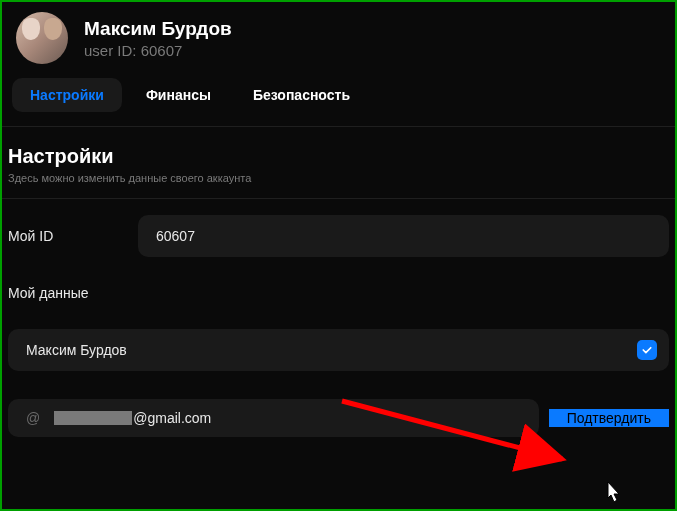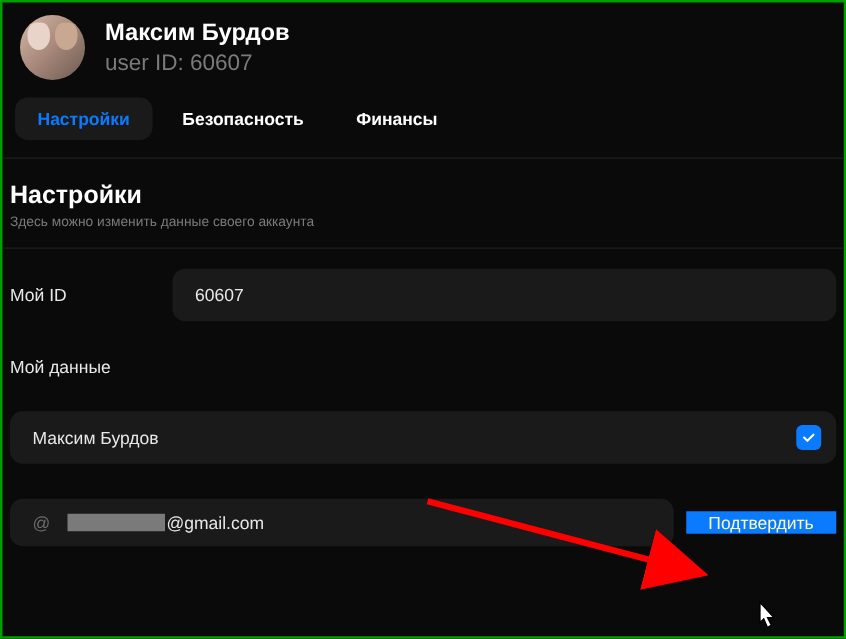--- a/index.html
+++ b/index.html
@@ -43,21 +43,21 @@
       width: 18px; height: 22px;
       background: #c8a890;
       border-radius: 40% 40% 50% 50%;
     }
     .user-name {
       font-size: 19px;
       font-weight: 600;
       color: #fff;
     }
     .user-id {
-      font-size: 18px;
+      font-size: 15px;
       color: #7a7a7a;
       margin-top: 2px;
     }
     .tabs {
       display: flex;
       gap: 6px;
       padding: 8px 10px 14px 10px;
     }
     .tab {
       padding: 9px 18px;
@@ -146,21 +146,21 @@
     .redacted {
       display: inline-block;
       width: 78px;
       height: 14px;
       background: #7a7a7a;
       vertical-align: middle;
       margin-right: 1px;
     }
     .confirm-btn {
       background: #0a7aff;
-      color: #fef9c3;
+      color: #000000;
       border: none;
       padding: 1px 18px;
       font-size: 14px;
       border-radius: 0;
       cursor: pointer;
       flex-shrink: 0;
     }
     .arrow-annot {
       position: absolute;
       left: 338px;
@@ -180,22 +180,22 @@
 <div class="header">
   <div class="avatar"></div>
   <div>
     <div class="user-name">Максим Бурдов</div>
     <div class="user-id">user ID: 60607</div>
   </div>
 </div>
 
 <div class="tabs">
   <div class="tab active">Настройки</div>
+  <div class="tab">Финансы</div>
   <div class="tab">Безопасность</div>
-  <div class="tab">Финансы</div>
 </div>
 
 <div class="divider"></div>
 
 <div class="section-header">
   <div class="section-title">Настройки</div>
   <div class="section-sub">Здесь можно изменить данные своего аккаунта</div>
 </div>
 
 <div class="divider"></div>

